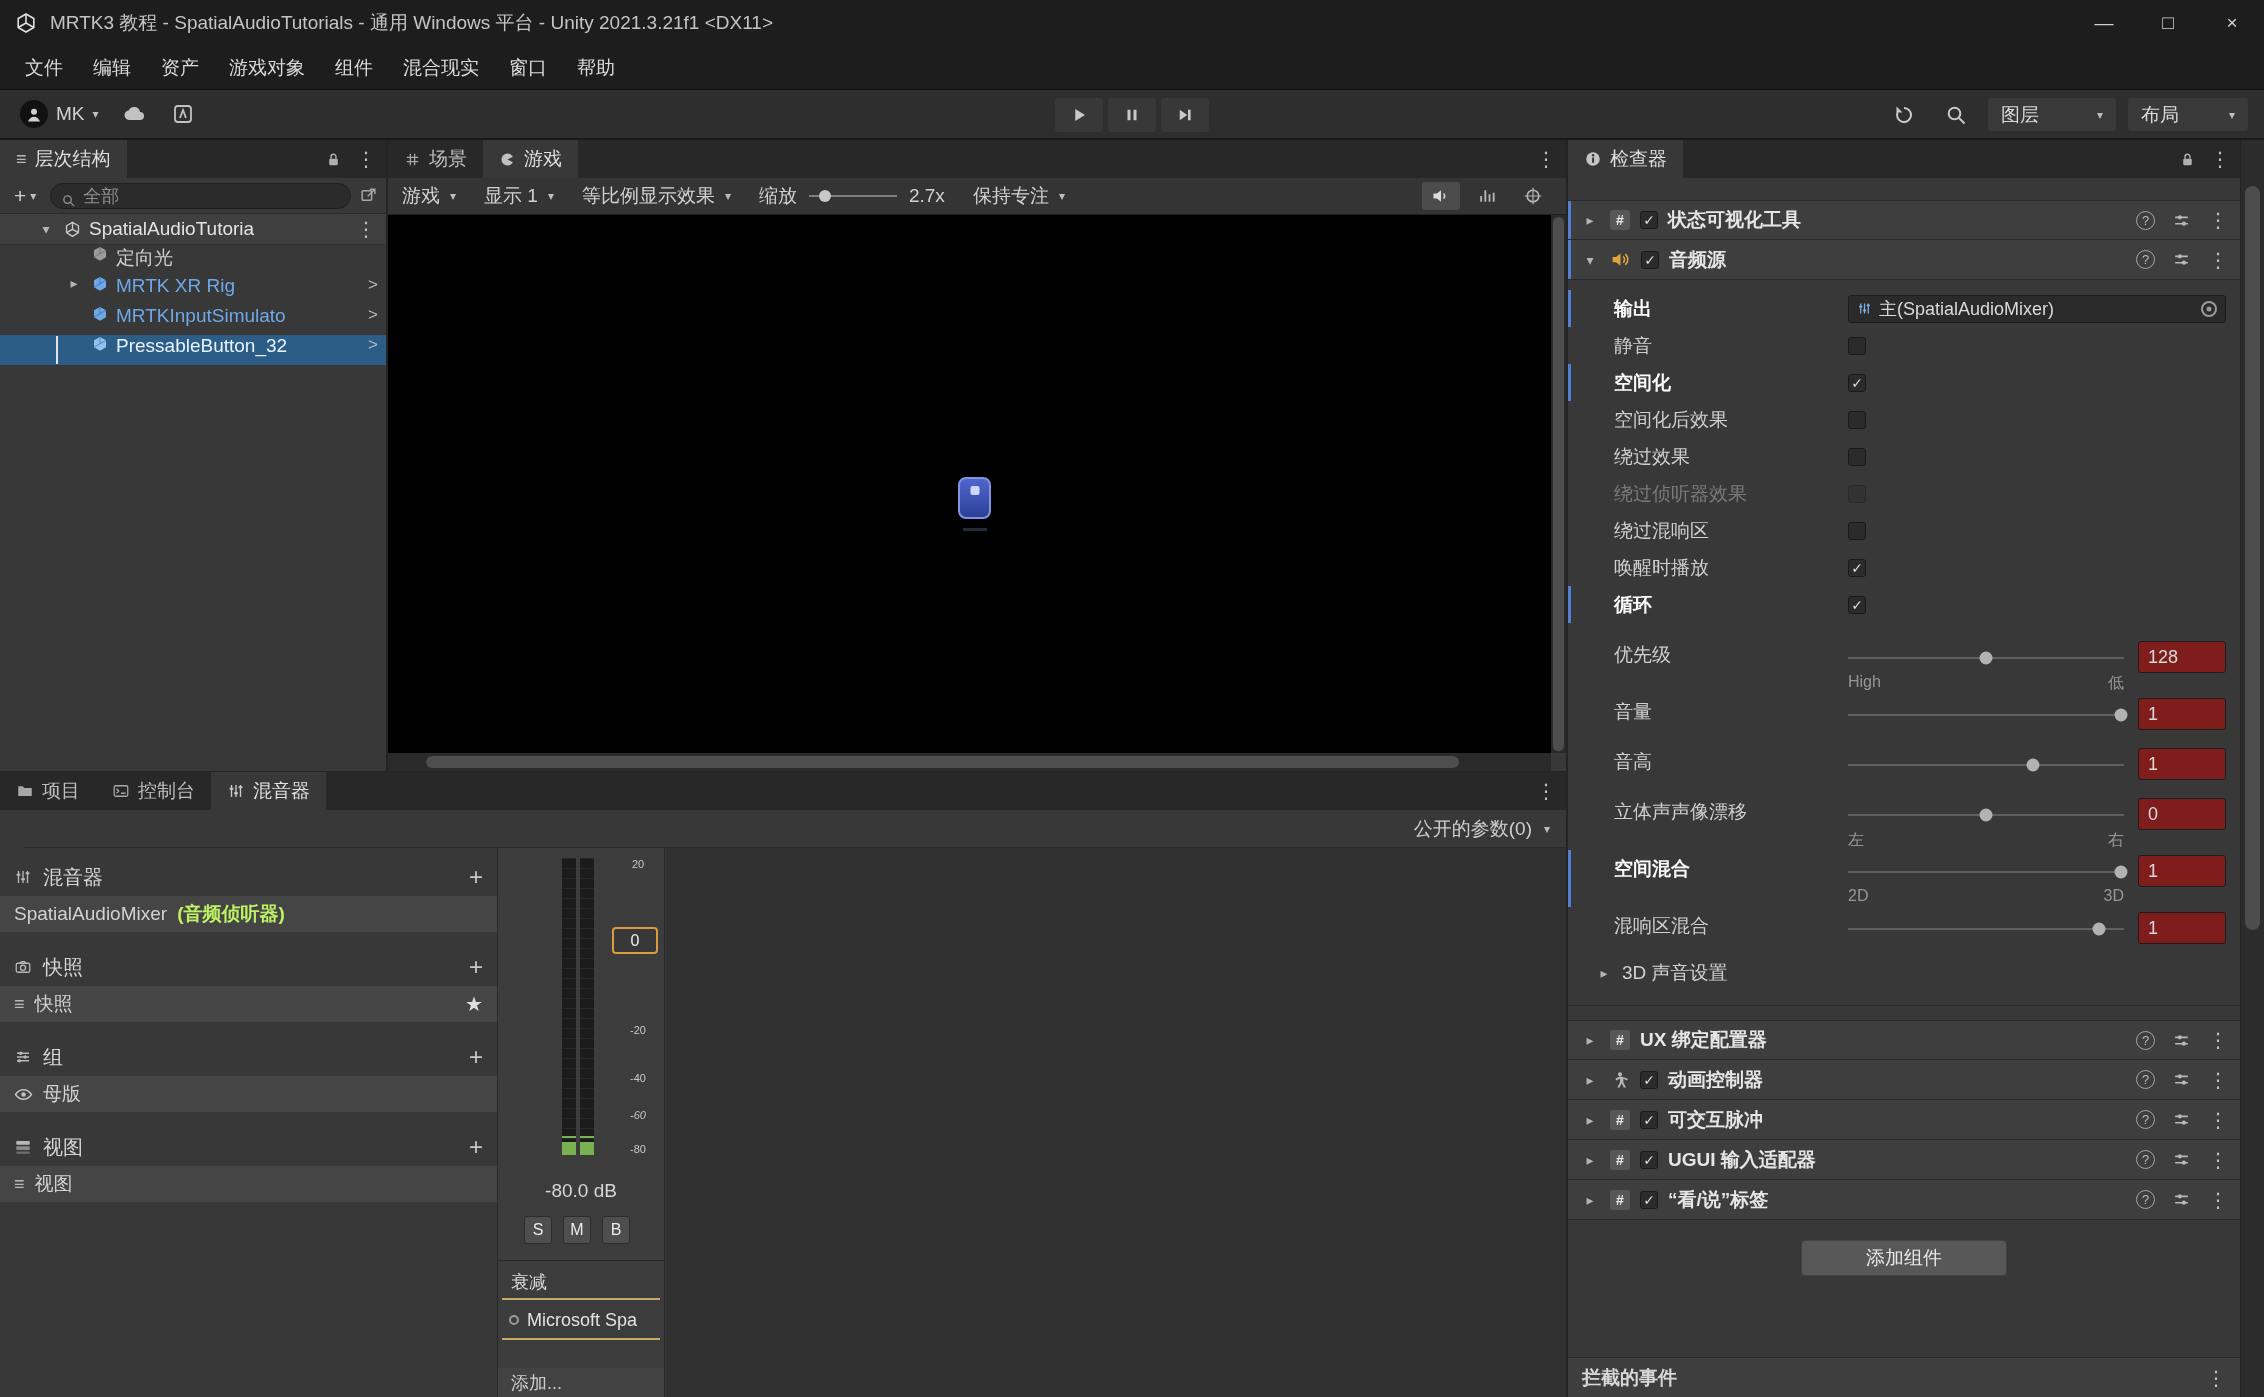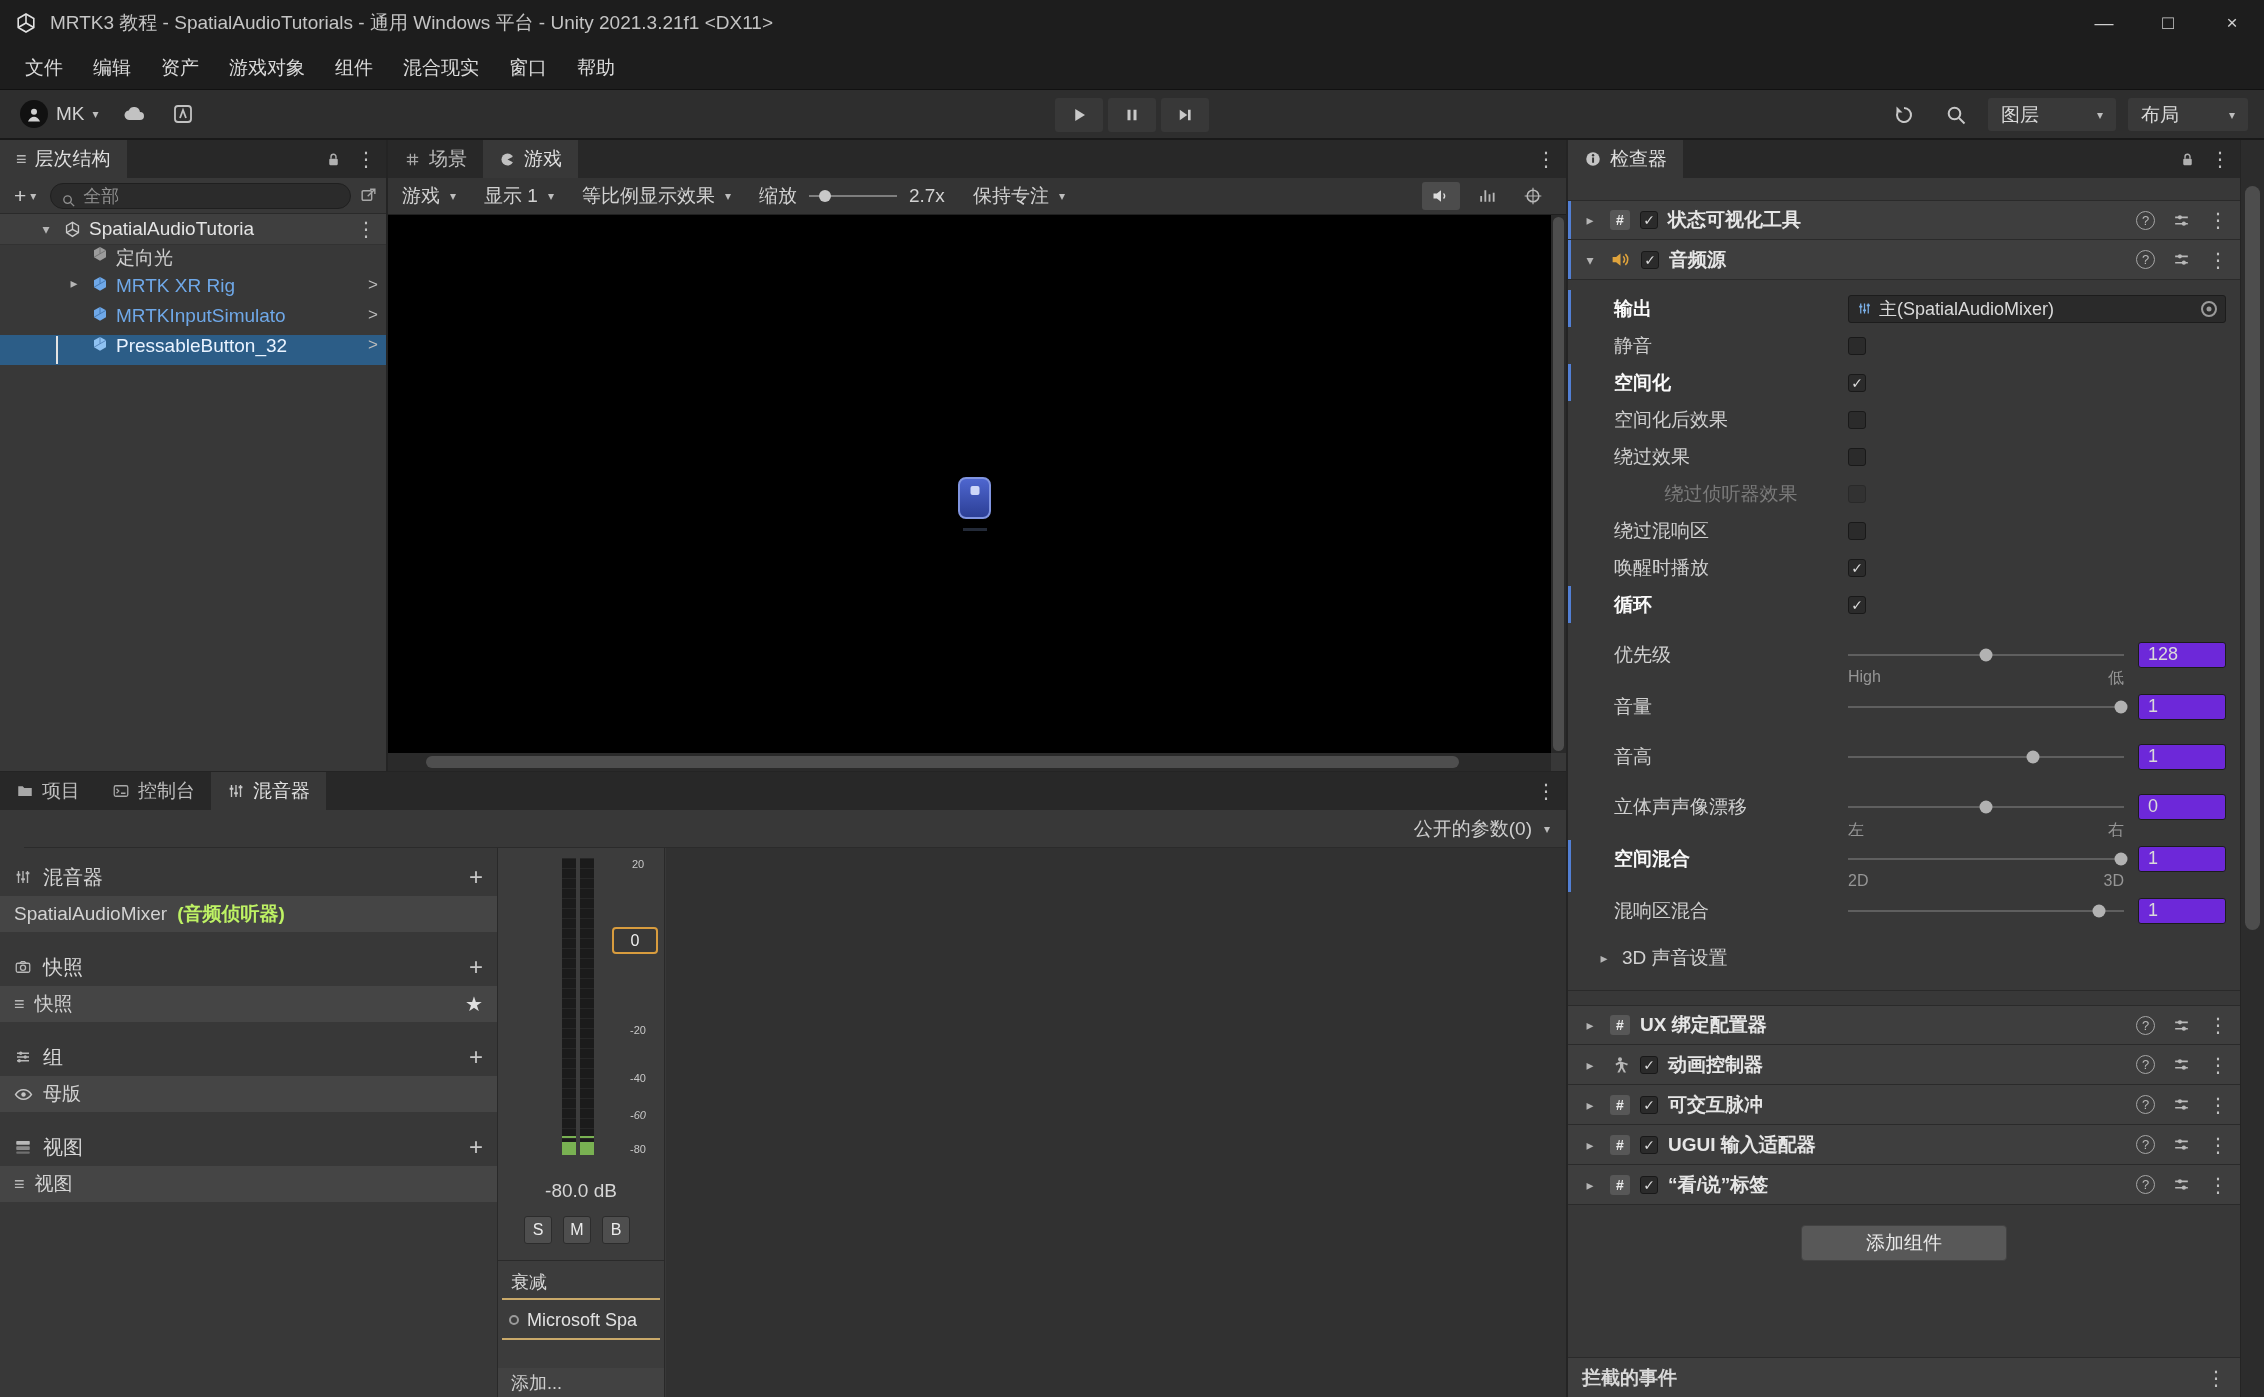--- a/index.html
+++ b/index.html
@@ -115,34 +115,34 @@
 .override::before{content:"";position:absolute;left:0;top:0;bottom:0;width:3px;background:#527fd4;}
 .checkbox{position:relative;width:18px;height:18px;background:#2b2b2b;border:1px solid #191919;border-radius:3px;flex-shrink:0;display:flex;align-items:center;justify-content:center;}
 .checkbox .checkmark{display:none;font-size:14px;color:#dcdcdc;line-height:1;}
 .checkbox.checked .checkmark{display:block;}
 .script-badge{width:20px;height:20px;background:#575757;border-radius:3px;color:#eaeaea;font-size:14px;font-weight:bold;display:flex;align-items:center;justify-content:center;flex-shrink:0;}
 .help-badge{width:19px;height:19px;border-radius:50%;border:1.5px solid #a5a5a5;color:#b8b8b8;font-size:13px;display:flex;align-items:center;justify-content:center;}
 .audio-body{position:relative;padding:10px 0 14px 0;border-bottom:1px solid #2a2a2a;background:#383838;}
 .prop-row{position:relative;display:flex;align-items:center;min-height:37px;padding:0 14px 0 46px;}
 .prop-label{width:234px;flex-shrink:0;color:#cfcfcf;line-height:27px;}
 .prop-row.override .prop-label{color:#fafafa;font-weight:bold;}
-.prop-row.disabled .prop-label{color:#7a7a7a;text-align:center;}
+.prop-row.disabled .prop-label{color:#7a7a7a;}
 .prop-row.disabled .checkbox{opacity:.45;}
 .mb14{margin-bottom:14px;}
 .mt{margin-top:13px;}
 .object-field{flex:1;height:28px;background:#2a2a2a;border:1px solid #1c1c1c;border-radius:3px;display:flex;align-items:center;gap:7px;padding:0 8px;}
 .object-value{flex:1;font-size:18px;color:#dadada;white-space:nowrap;overflow:hidden;}
 .picker{width:16px;height:16px;border-radius:50%;border:2px solid #9a9a9a;position:relative;flex-shrink:0;}
 .picker::after{content:"";position:absolute;left:50%;top:50%;transform:translate(-50%,-50%);width:5px;height:5px;border-radius:50%;background:#9a9a9a;}
 .slider-col{flex:1;display:flex;flex-direction:column;}
 .slider-line{display:flex;align-items:center;gap:14px;}
 .slider{position:relative;flex:1;height:27px;}
 .slider::before{content:"";position:absolute;left:0;right:0;top:13px;height:2px;background:#5f5f5f;}
 .handle{position:absolute;top:14px;left:50%;transform:translate(-50%,-50%);width:13px;height:13px;border-radius:50%;background:#b2b2b2;}
-.value-field{width:88px;height:26px;background:#6d28d9;border:1px solid #1c1c1c;border-radius:3px;display:flex;align-items:center;padding:0 9px;font-size:18px;color:#dadada;flex-shrink:0;}
+.value-field{width:88px;height:32px;background:#7f1d1d;border:1px solid #1c1c1c;border-radius:3px;display:flex;align-items:center;padding:0 9px;font-size:18px;color:#dadada;flex-shrink:0;}
 .subs{display:flex;justify-content:space-between;padding-right:102px;font-size:16px;color:#969696;height:20px;}
 .slider-row{align-items:flex-start;padding-top:5px;}
 .foldout-row{display:flex;align-items:center;gap:8px;height:37px;padding-left:26px;margin-top:10px;color:#d2d2d2;}
 .comps-block{margin-top:14px;}
 .add-wrap{margin-top:20px;display:flex;justify-content:center;}
 .add-comp-btn{width:206px;height:36px;background:#585858;border:1px solid #424242;border-radius:4px;display:flex;align-items:center;justify-content:center;color:#e8e8e8;}
 .events-bar{position:absolute;left:0;right:0;bottom:0;height:40px;background:#3e3e3e;border-top:1px solid #2a2a2a;display:flex;align-items:center;padding:0 14px;}
 .events-label{font-weight:bold;color:#d8d8d8;flex:1;}
 #insp-scrollbar{position:absolute;left:2241px;top:140px;width:23px;height:1257px;background:#2c2c2c;}
 .is-thumb{position:absolute;left:4px;right:4px;top:46px;height:744px;background:#4d4d4d;border-radius:8px;}

